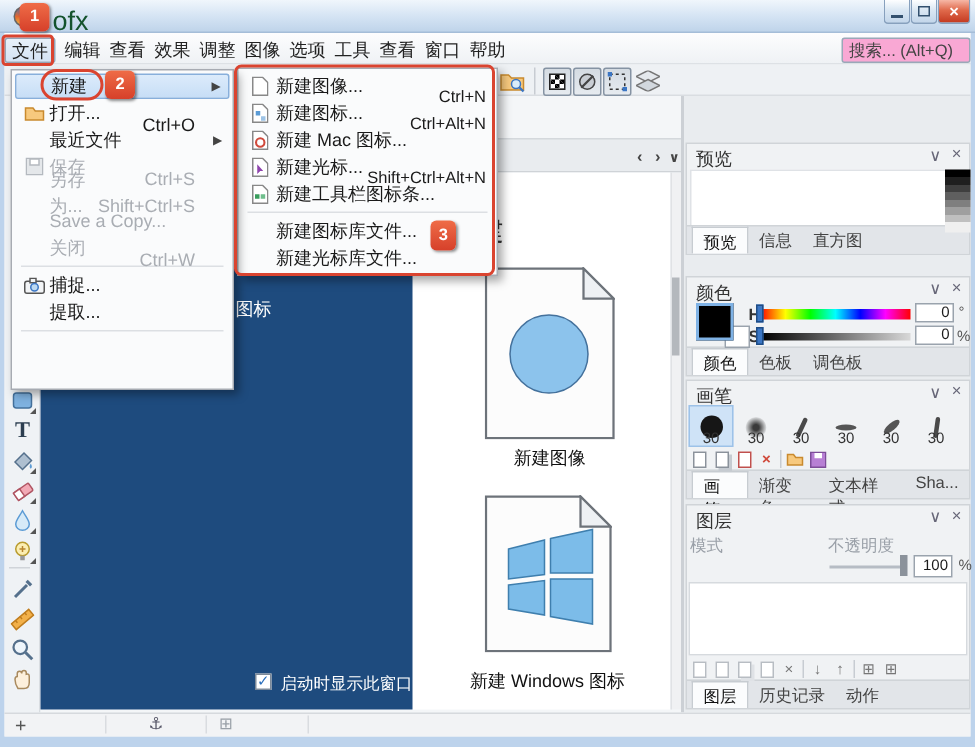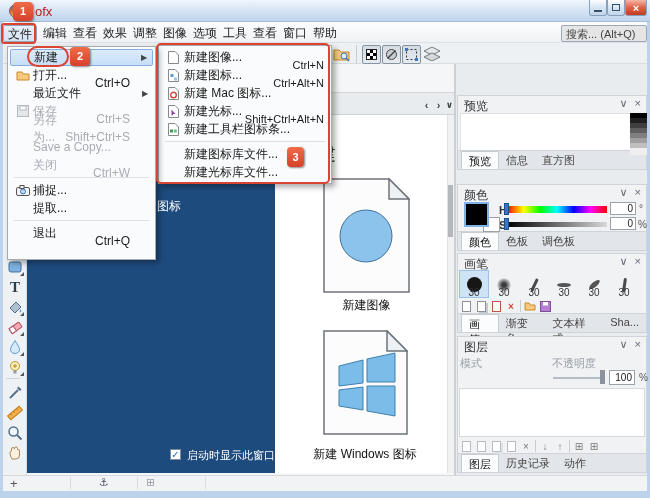--- a/index.html
+++ b/index.html
@@ -4,41 +4,41 @@
 <style>
   * { margin:0; padding:0; box-sizing:border-box; }
   body { font-family:"Liberation Sans","DejaVu Sans",sans-serif; background:#888; }
   #app { position:relative; width:650px; height:498px; background:#bdd3ec; overflow:hidden;
          font-size:12px; color:#1a1a1a; }
   .abs { position:absolute; }
 
   
   .titlebar { left:0; top:0; width:650px; height:22px;
     background:linear-gradient(#f0f6fc,#d8e6f5 45%,#bfd4ea); border-bottom:1px solid #a5bdd8; }
-  .titletext { left:35px; top:4px; font-size:13px; color:#b91c1c; }
+  .titletext { left:35px; top:4px; font-size:18px; color:#14532d; }
   .appicon { left:9px; top:4px; width:14px; height:14px; border-radius:50%;
     background:conic-gradient(#3b76c4,#6fc2ef,#f2d24b,#e2652f,#3b76c4); border:1px solid #666; }
   .wbtn { top:0; height:16px; border:1px solid #87a0bd; border-top:none;
     background:linear-gradient(#fdfeff,#dae7f3 45%,#c3d6ea); border-radius:0 0 3px 3px;
     display:flex; align-items:center; justify-content:center; }
   .wbtn.close { background:linear-gradient(#f6b7a6,#e06a4c 45%,#c43a20); color:#fff;
     font-size:11px; font-weight:bold; }
   .minglyph { width:8px; height:2px; background:#33506e; margin-top:6px; }
   .maxglyph { width:8px; height:7px; border:1.5px solid #33506e; }
 
   .client { left:3px; top:22px; width:644px; height:469px; background:#f2f4f6; }
 
   
   .menubar { left:3px; top:22px; width:644px; height:21px;
     background:linear-gradient(#fdfdfe,#eff2f5); border-bottom:1px solid #dde1e5; }
   .mbitem { position:absolute; top:25px; height:17px; line-height:16px; padding:0 4px; color:#222; }
   .mbitem.pressed { border:1px solid #94a4b6; border-radius:2px;
     background:linear-gradient(#e8f0f9,#d4e3f4); }
   .searchbox { left:561px; top:25px; width:86px; height:17px; border:1px solid #9aa8b8;
-    border-radius:2px; background:#e5e5e5; font-size:11px; padding:0 4px; color:#444;
+    border-radius:2px; background:#f9a8d4; font-size:11px; padding:0 4px; color:#444;
     font-family:"Liberation Sans","DejaVu Sans",sans-serif; }
   .searchbox::placeholder { color:#444; opacity:1; }
 
   
   .toolbar { left:3px; top:43px; width:644px; height:21px; background:#eef1f4;
     border-bottom:1px solid #d9dde1; }
   .tbtn { top:45px; width:19px; height:19px; border:1px solid #8593a3; border-radius:2px;
     background:linear-gradient(#d4dbe2,#e6ebf0); display:flex; align-items:center; justify-content:center; }
   .checker { width:11px; height:11px; border:1px solid #222;
     background-image:linear-gradient(45deg,#000 25%,transparent 25%,transparent 75%,#000 75%),
@@ -531,26 +531,20 @@
       <span class="msc"></span>
       <span class="marrow"></span>
     </div>
     <div class="mrow">
       <span class="mic"></span>
       <span>提取...</span>
       <span class="msc"></span>
       <span class="marrow"></span>
     </div>
     <div class="msep"></div>
-    <div class="mrow">
-      <span class="mic"></span>
-      <span>退出</span>
-      <span class="msc">Ctrl+Q</span>
-      <span class="marrow"></span>
-    </div>
   </div>
 
   <div class="abs smenu">
     <div class="mrow">
       <span class="mic">
           <svg width="11" height="13">
             <polygon points="0.5,0.5 7,0.5 10.5,4 10.5,12.5 0.5,12.5" fill="#fff" stroke="#888"></polygon>
           </svg>
         </span>
       <span>新建图像...</span>

